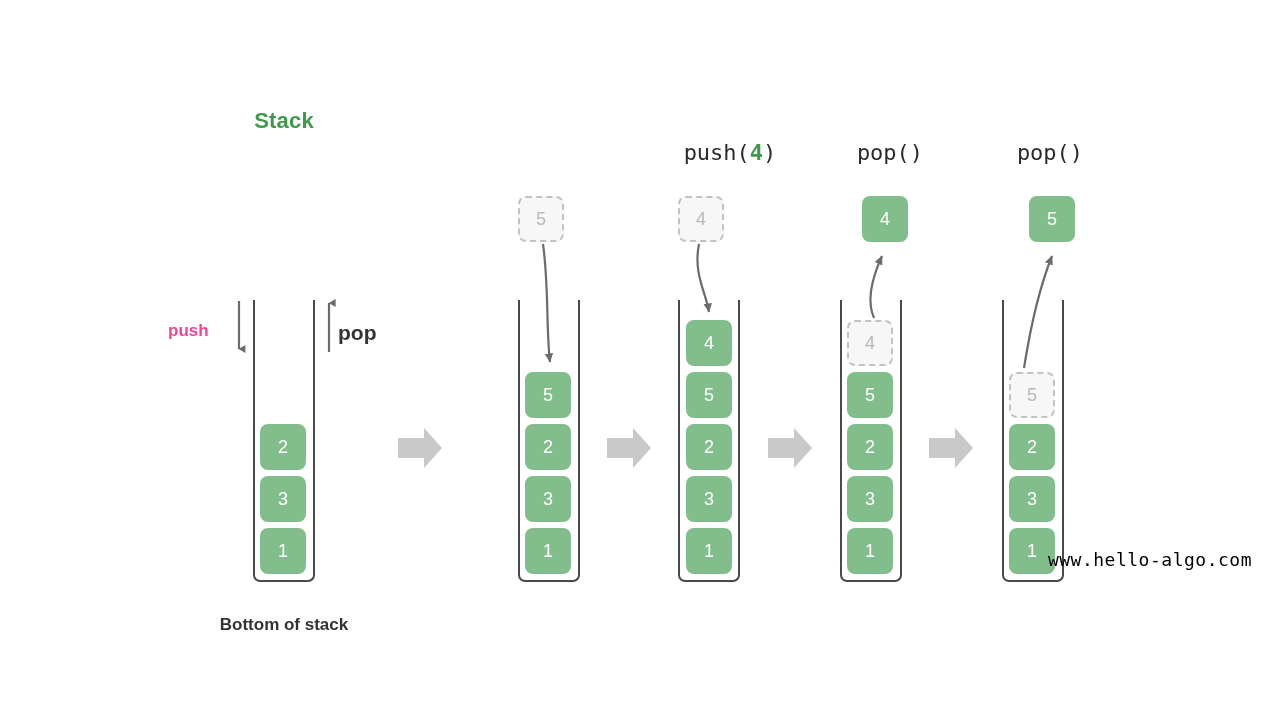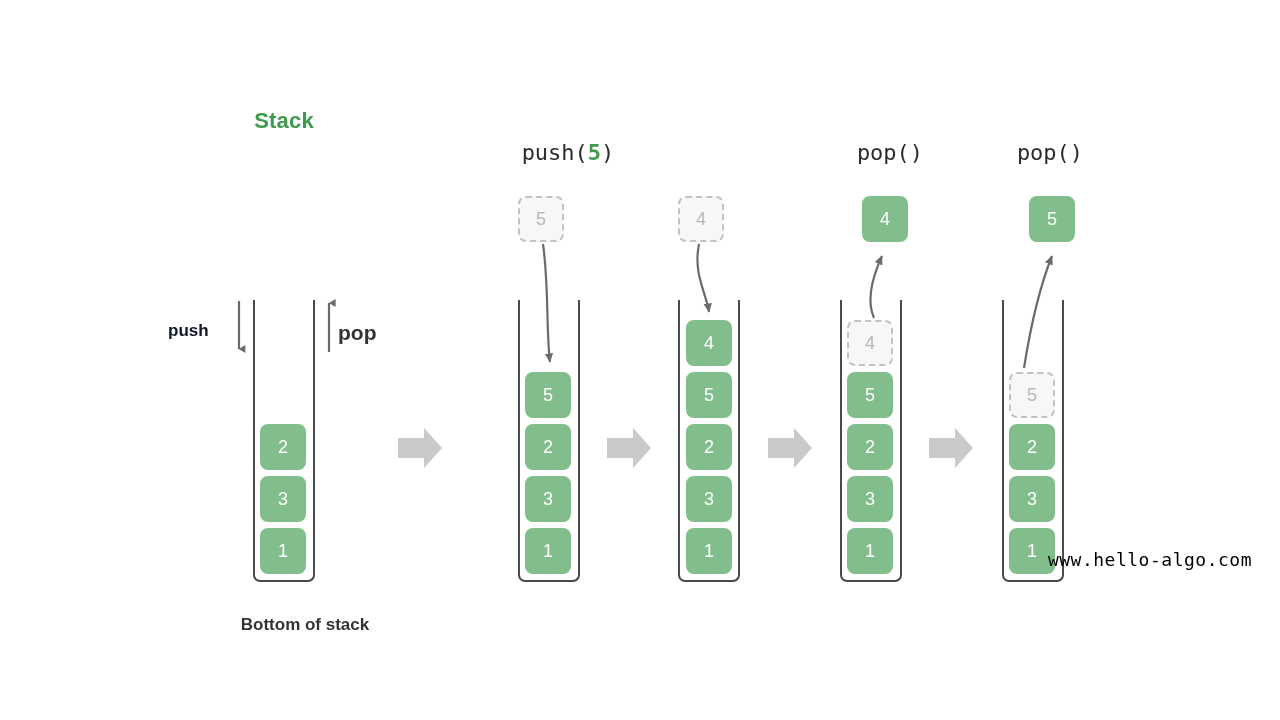--- a/index.html
+++ b/index.html
@@ -46,29 +46,28 @@
   }
 
   .label-bottom {
     position: absolute;
     left: 0; top: 615px;
     width: 568px;
     text-align: center;
     font-size: 17px;
     font-weight: bold;
     color: #333333;
-    margin-left: 21px;
   }
 
   .label-push {
     position: absolute;
     left: 168px; top: 321px;
     font-size: 17px;
     font-weight: bold;
-    color: #0f172a;
+    color: #ec4899;
   }
   .label-pop {
     position: absolute;
     left: 338px; top: 321px;
     font-size: 21px;
     font-weight: bold;
     color: #333333;
   }
 
   .op-label {
@@ -142,21 +141,21 @@
 </head>
 <body>
 
 <div class="canvas">
 
   <div class="title-stack">Stack</div>
   <div class="label-bottom">Bottom of stack</div>
   <div class="label-push">push</div>
   <div class="label-pop">pop</div>
 
-  <div class="op-label" style="left:468px;"><span>push(</span><span class="num">5</span><span>)</span></div>
+  <div class="op-label" style="left:630px;"><span>push(</span><span class="num">4</span><span>)</span></div>
   <div class="op-label" style="left:790px;"><span>pop(</span><span class="num"></span><span>)</span></div>
   <div class="op-label" style="left:950px;"><span>pop(</span><span class="num"></span><span>)</span></div>
 
   <div class="stack-col">
     <div class="container-u" style="left:253px; top:300px; height:282px;"></div>
     <div class="box" style="left:260px; top:424px;">2</div>
     <div class="box" style="left:260px; top:476px;">3</div>
     <div class="box" style="left:260px; top:528px;">1</div>
   </div>
 

